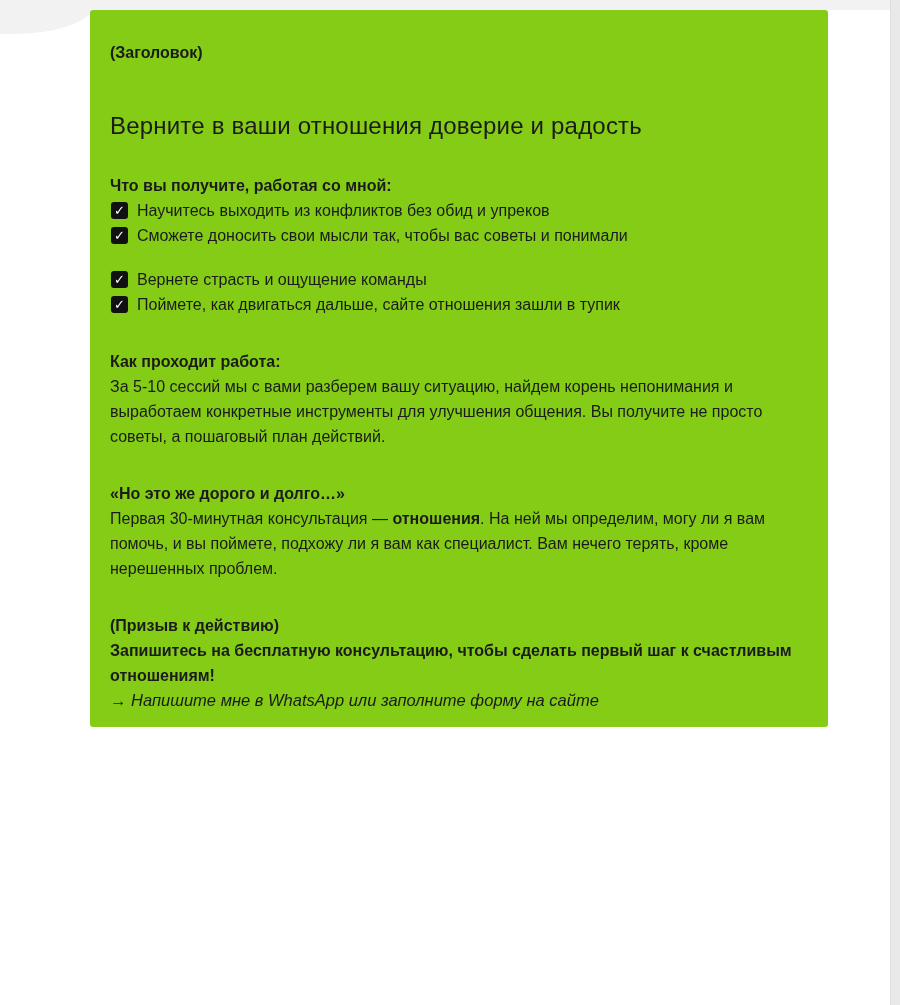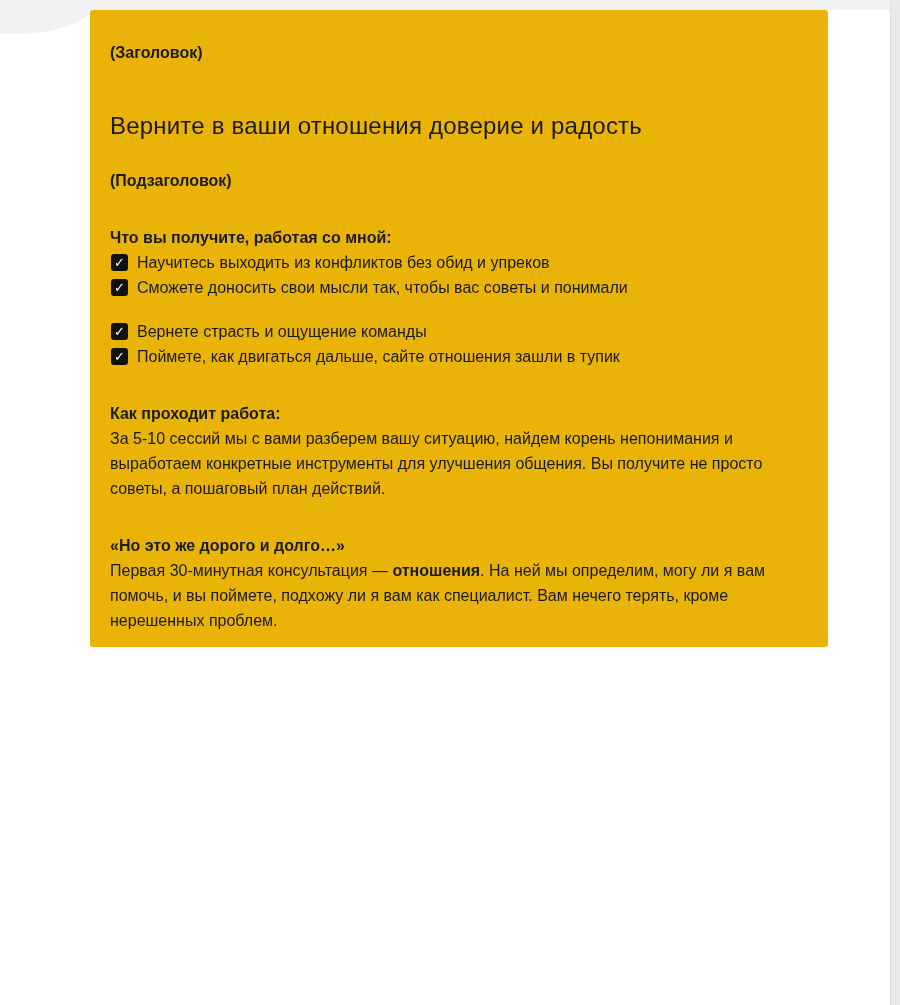--- a/index.html
+++ b/index.html
@@ -25,21 +25,21 @@
   .scrollbar-track {
     position: absolute; top: 0; right: 0;
     width: 10px; height: 1005px;
     background: #e9e9e9;
     border-left: 1px solid #dedede;
   }
   .paper {
     position: absolute;
     left: 90px; top: 10px;
     width: 738px;
-    background: #eab308;
+    background: #84cc16;
     border-radius: 3px;
     padding: 30px 12px 14px 20px;
   }
   .doc { font-size: 16px; line-height: 25px; }
 
   .meta-label { font-weight: bold; font-size: 16px; }
   .doc-title {
     font-weight: normal;
     font-size: 24px;
     line-height: 30px;
@@ -76,21 +76,20 @@
 
 <div class="bg-top-band"></div>
 <div class="bg-corner-patch"></div>
 
 <div class="paper doc">
 
   <div class="meta-label">(Заголовок)</div>
 
   <h1 class="doc-title">Верните в ваши отношения доверие и радость</h1>
 
-  <div class="subtitle-label">(Подзаголовок)</div>
 
   <div class="section">
     <div class="section-heading">Что вы получите, работая со мной:</div>
 
     <div class="check-item">
       <span class="checkbox">✓</span>
       <span>Научитесь выходить из конфликтов без обид и упреков</span>
     </div>
     <div class="check-item">
       <span class="checkbox">✓</span>
@@ -112,16 +111,21 @@
   <div class="section">
     <div class="section-heading">Как проходит работа:</div>
     <div>За 5-10 сессий мы с вами разберем вашу ситуацию, найдем корень непонимания и выработаем конкретные инструменты для улучшения общения. Вы получите не просто советы, а пошаговый план действий.</div>
   </div>
 
   <div class="section">
     <div class="section-heading">«Но это же дорого и долго…»</div>
     <div><span>Первая 30-минутная консультация — </span><span class="bold-inline">отношения</span><span>. На ней мы определим, могу ли я вам помочь, и вы поймете, подхожу ли я вам как специалист. Вам нечего терять, кроме нерешенных проблем.</span></div>
   </div>
 
+  <div class="section">
+    <div class="section-heading">(Призыв к действию)</div>
+    <div class="cta-heading">Запишитесь на бесплатную консультацию, чтобы сделать первый шаг к счастливым отношениям!</div>
+    <div class="cta-action">→ Напишите мне в WhatsApp или заполните форму на сайте</div>
+  </div>
 
 </div>
 
 <div class="scrollbar-track"></div>
 
 </body></html>

